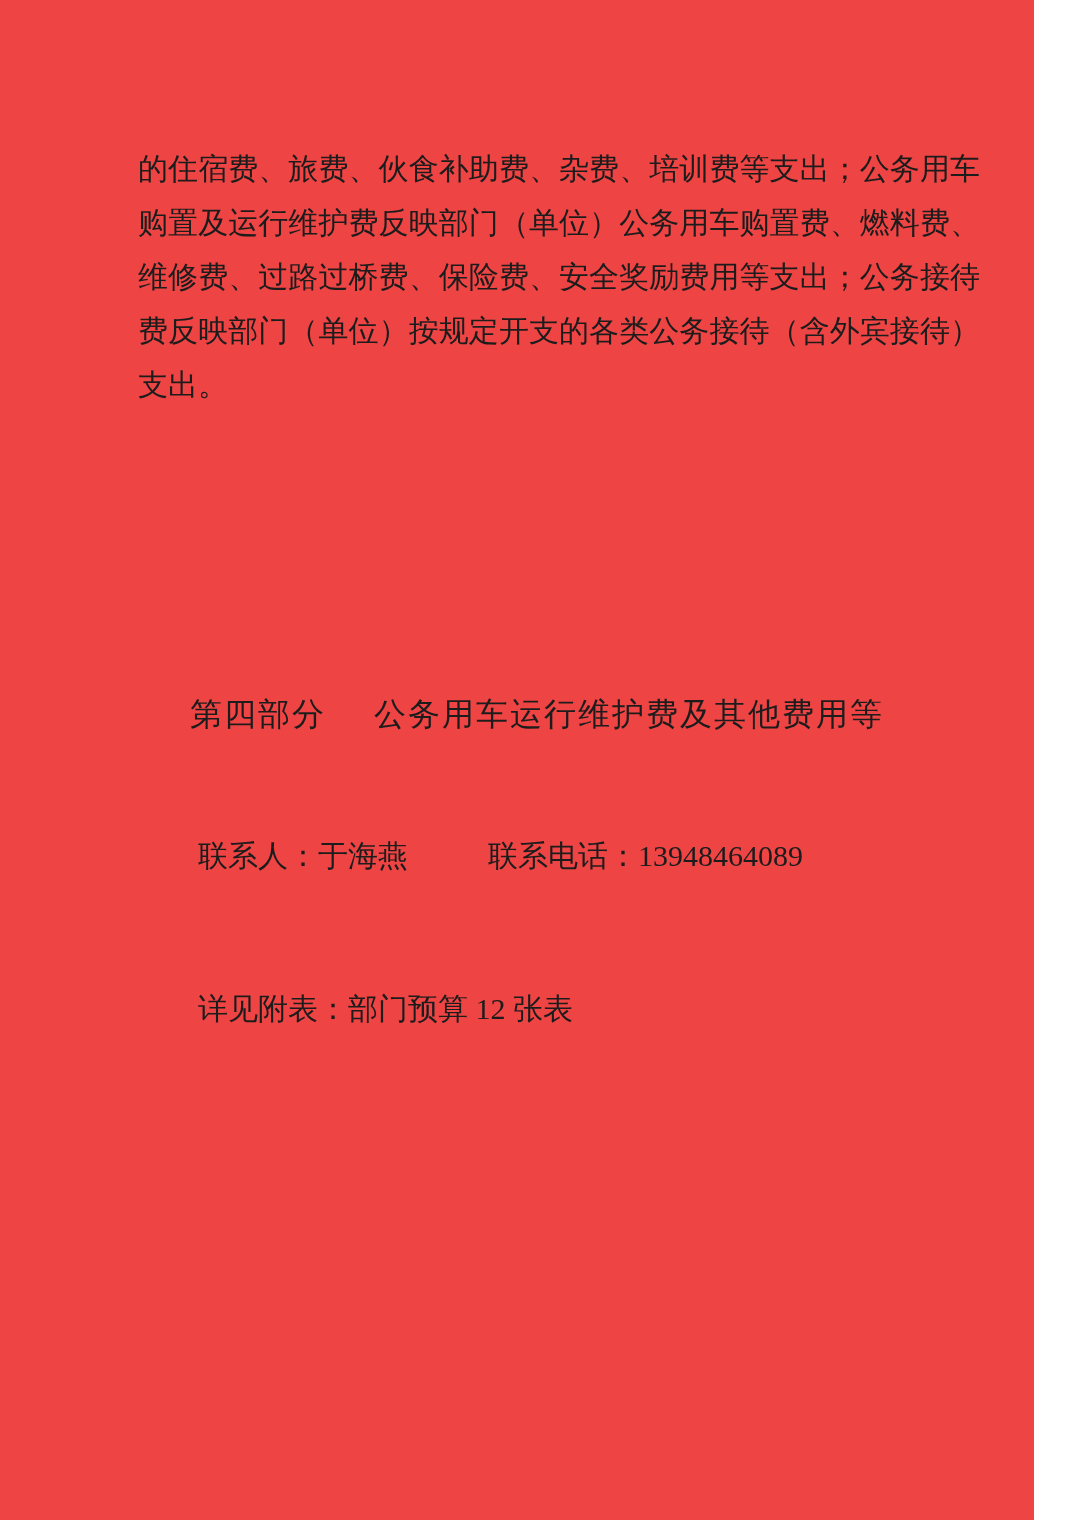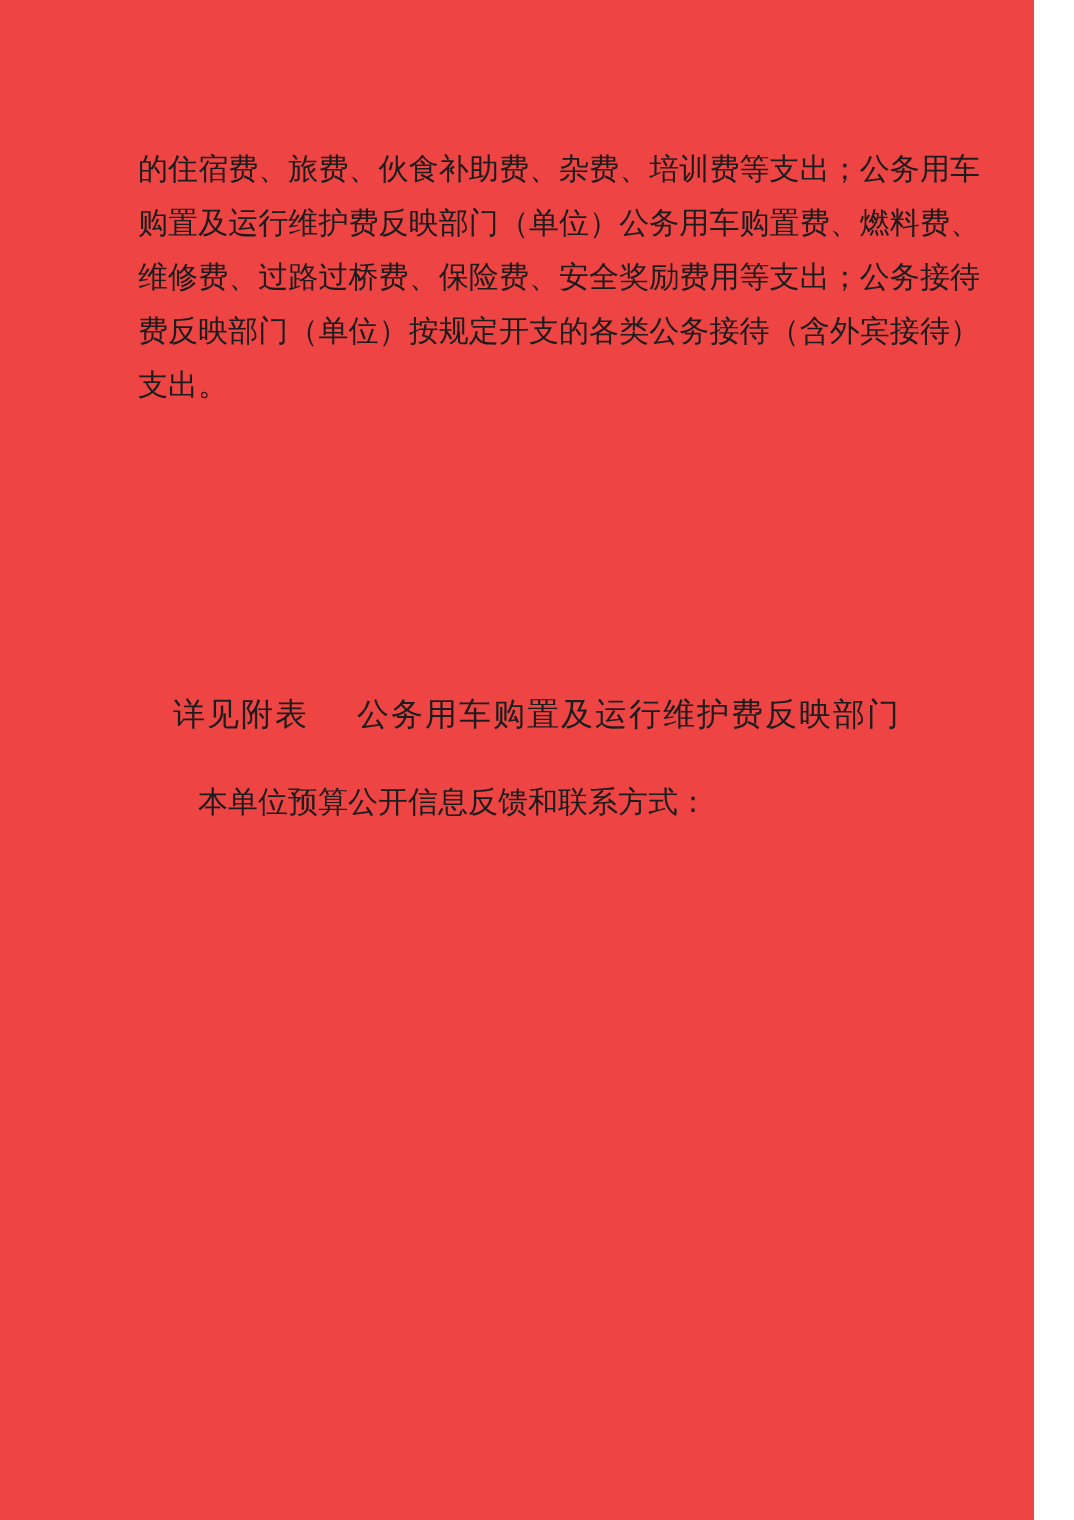--- a/index.html
+++ b/index.html
@@ -70,21 +70,22 @@
   }
 </style>
 </head>
 <body>
 
 <div class="page">
 
   <p id="p1" class="body-par">的住宿费、旅费、伙食补助费、杂费、培训费等支出；公务用车购置及运行维护费反映部门（单位）公务用车购置费、燃料费、维修费、过路过桥费、保险费、安全奖励费用等支出；公务接待费反映部门（单位）按规定开支的各类公务接待（含外宾接待）支出。</p>
 
 
-  <h2 id="h4" class="center-heading"><span>详见附表</span><span class="gap-lg"></span><span>公务用车购置及运行维护费反映部门</span></h2>
-
-  <p id="contact-intro" class="line">本单位预算公开信息反馈和联系方式：</p>
+  <h2 id="h4" class="center-heading"><span>第四部分</span><span class="gap-lg"></span><span>公务用车运行维护费及其他费用等</span></h2>
 
 
+  <p id="contact-row" class="line"><span>联系人：</span><span>于海燕</span><span class="phone-label">联系电话：</span><span>13948464089</span></p>
 
+
+  <p id="note" class="line">详见附表：部门预算 12 张表</p>
 
 
 </div>
 
 </body></html>

